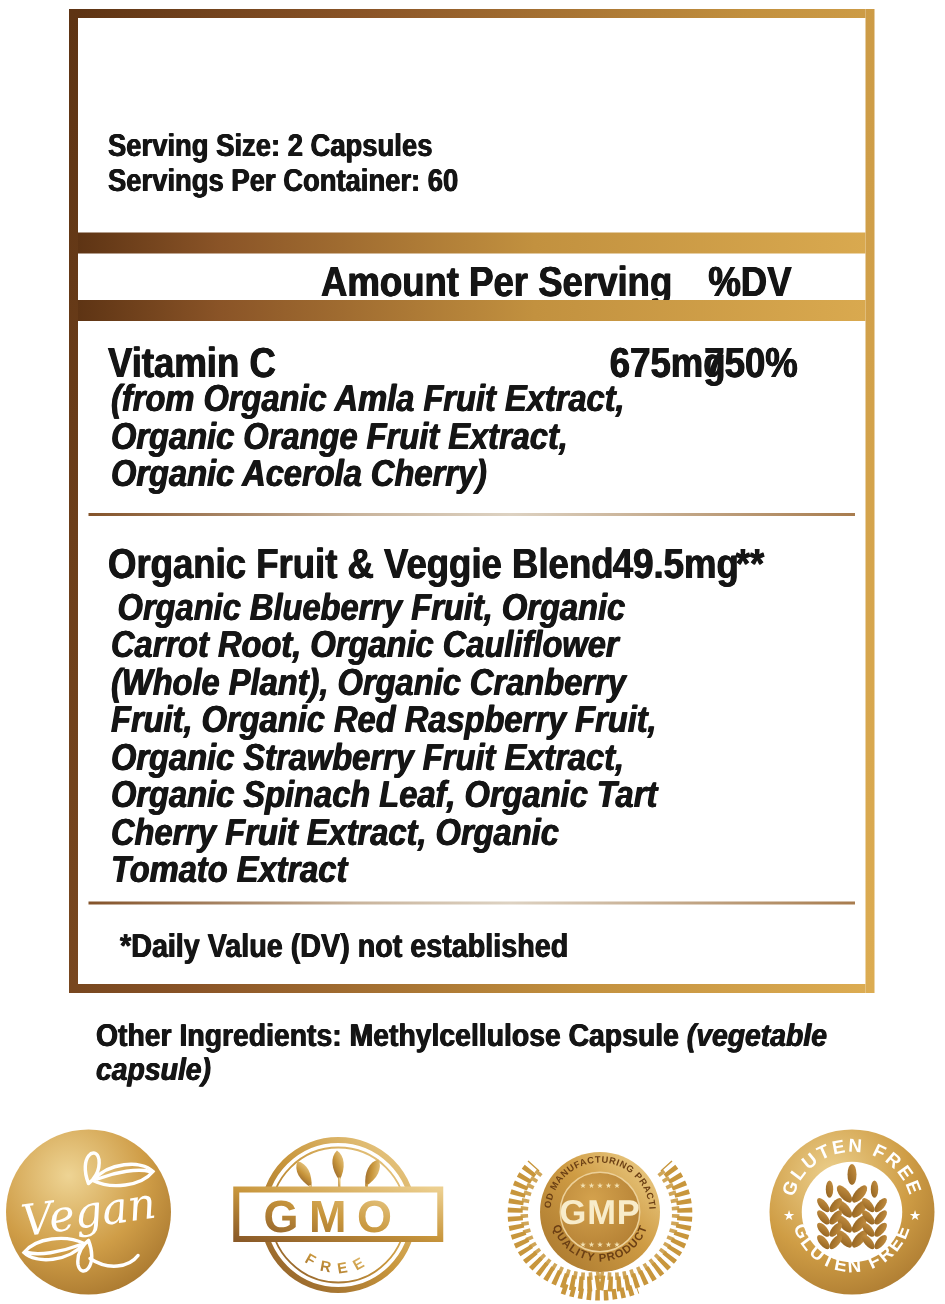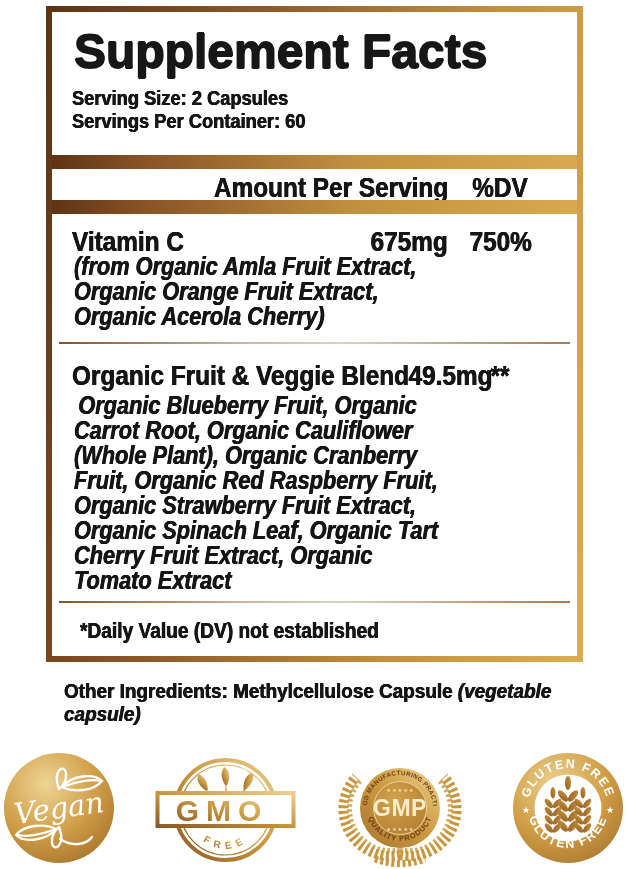--- a/index.html
+++ b/index.html
@@ -19,21 +19,21 @@
   .srv1{position:absolute;left:20px;top:74px;font-size:21px;line-height:23px;}
   .srv2{position:absolute;left:20px;top:97px;font-size:21px;line-height:23px;}
   .goldbar{position:absolute;left:0;width:100%;height:14px;
            background:linear-gradient(90deg,#5e3414 0%,#8a5427 18%,#c2913f 58%,#d9a94f 100%);}
   .bar1{top:143px;} .bar2{top:188px;}
   .hdr{top:160px;font-size:21px;}
   .row{position:absolute;left:0;width:523px;height:26px;font-size:28px;}
   .row .nm{position:absolute;left:20px;transform:scaleX(0.87);transform-origin:0 0;white-space:nowrap;}
   .row .amt{position:absolute;right:127px;transform:scaleX(0.87);transform-origin:100% 0;white-space:nowrap;}
   .row .dv{position:absolute;left:413px;width:70px;text-align:center;transform:scaleX(0.87);transform-origin:50% 0;}
-  .rowV{top:214px;} .rowB{top:348px;padding-left:44px;}
+  .rowV{top:214px;padding-left:36px;} .rowB{top:348px;padding-left:44px;}
   .desc{position:absolute;left:22px;font-size:25px;line-height:25px;font-style:italic;}
   .desc div{transform:scaleX(0.87);transform-origin:0 0;white-space:nowrap;}
   .descV{top:242px;} .descB{top:381px;}
   .descB div:first-child{padding-left:5px;}
   .divider{position:absolute;left:7px;right:7px;height:2px;
            background:linear-gradient(90deg,#84532a 0%,#c9b49c 35%,#ddd2c2 55%,#a87c4e 100%);}
   .div1{top:330px;} .div2{top:589px;}
   .footnote{position:absolute;left:28px;top:606px;font-size:22px;}
   
   .other{position:absolute;left:64px;top:679px;font-size:21px;line-height:23px;font-weight:bold;
@@ -43,21 +43,20 @@
   .badge{position:absolute;top:751px;}
   .bd-vegan{left:2px;} .bd-gmo{left:153px;} .bd-gmp{left:329px;} .bd-gluten{left:511px;}
 </style>
 </head>
 <body>
 
 <div class="page">
 
   <div class="frame">
 
-    <div class="title">Supplement Facts</div>
 
     <div class="srv1 b cond">Serving Size: 2 Capsules</div>
     <div class="srv2 b cond">Servings Per Container: 60</div>
 
     <div class="goldbar bar1"></div>
 
     <div class="row hdr">
       <span class="amt b">Amount Per Serving</span>
       <span class="dv b">%DV</span>
     </div>

